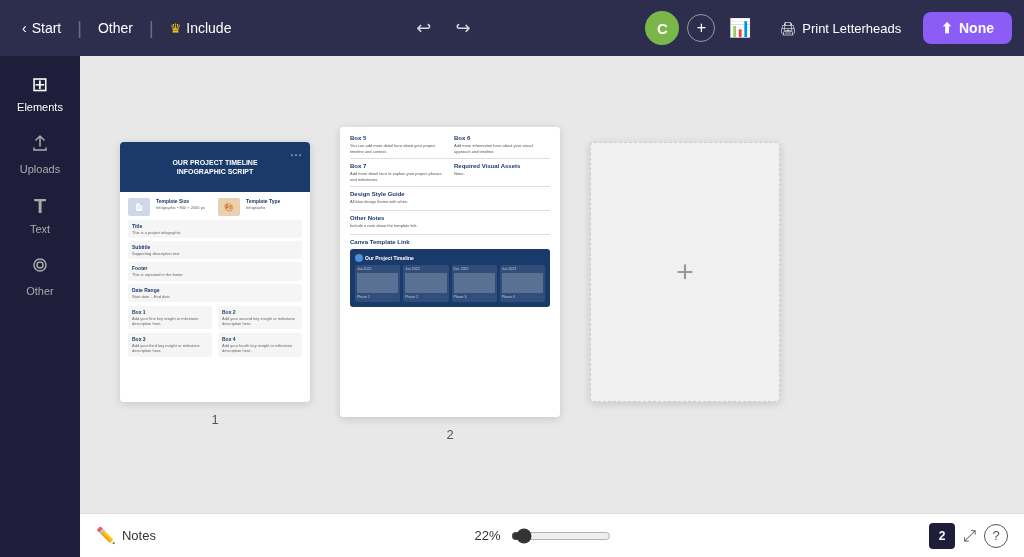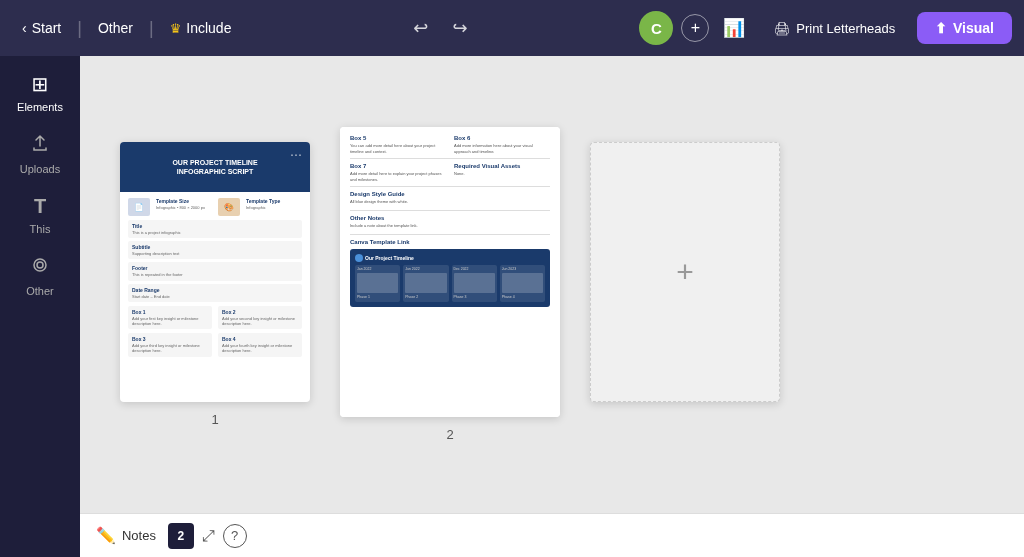--- a/index.html
+++ b/index.html
@@ -301,21 +301,21 @@
     <button class="plus-btn">+</button>
     <button class="chart-btn">
       <span>📊</span>
     </button>
     <button class="print-btn">
       <span>🖨</span>
       <span>Print Letterheads</span>
     </button>
     <button class="share-btn">
       <span>⬆</span>
-      <span>Visual</span>
+      <span>None</span>
     </button>
   </div>
 </div>
 
 <div class="main-area">
 
   <div class="sidebar">
     <div class="sidebar-item active">
       <span class="icon">⊞</span>
       <span>Elements</span>
@@ -324,21 +324,21 @@
       <span class="icon">
         <svg width="20" height="20" viewBox="0 0 20 20">
             <path d="M10 3 L10 13 M6 7 L10 3 L14 7" stroke="#aaa" stroke-width="1.5" fill="none" stroke-linecap="round"></path>
             <path d="M4 15 L4 17 L16 17 L16 15" stroke="#aaa" stroke-width="1.5" fill="none" stroke-linecap="round"></path>
           </svg>
       </span>
       <span>Uploads</span>
     </div>
     <div class="sidebar-item">
       <span class="icon" style="font-size:20px;font-weight:700;color:#aaa;">T</span>
-      <span>This</span>
+      <span>Text</span>
     </div>
     <div class="sidebar-item">
       <span class="icon">
         <svg width="20" height="20" viewBox="0 0 20 20">
             <circle cx="10" cy="10" r="6" fill="none" stroke="#aaa" stroke-width="1.5"></circle>
             <circle cx="10" cy="10" r="3" fill="none" stroke="#aaa" stroke-width="1.5"></circle>
           </svg>
       </span>
       <span>Other</span>
     </div>
@@ -495,20 +495,24 @@
         <div class="page-label" style="color:transparent;">3</div>
       </div>
 
     </div>
 
     <div class="bottombar">
       <button class="notes-btn">
         <span style="font-size:16px;">✏️</span>
         <span>Notes</span>
       </button>
+      <div class="bottombar-center">
+        <span class="zoom-label">22%</span>
+        <input type="range" class="zoom-slider" min="10" max="200" value="22" style="">
+      </div>
       <div class="bottombar-right">
         <div class="page-num-badge">2</div>
         <button class="fullscreen-btn">
           <span>⤢</span>
         </button>
         <button class="help-btn">
           <span>?</span>
         </button>
       </div>
     </div>

